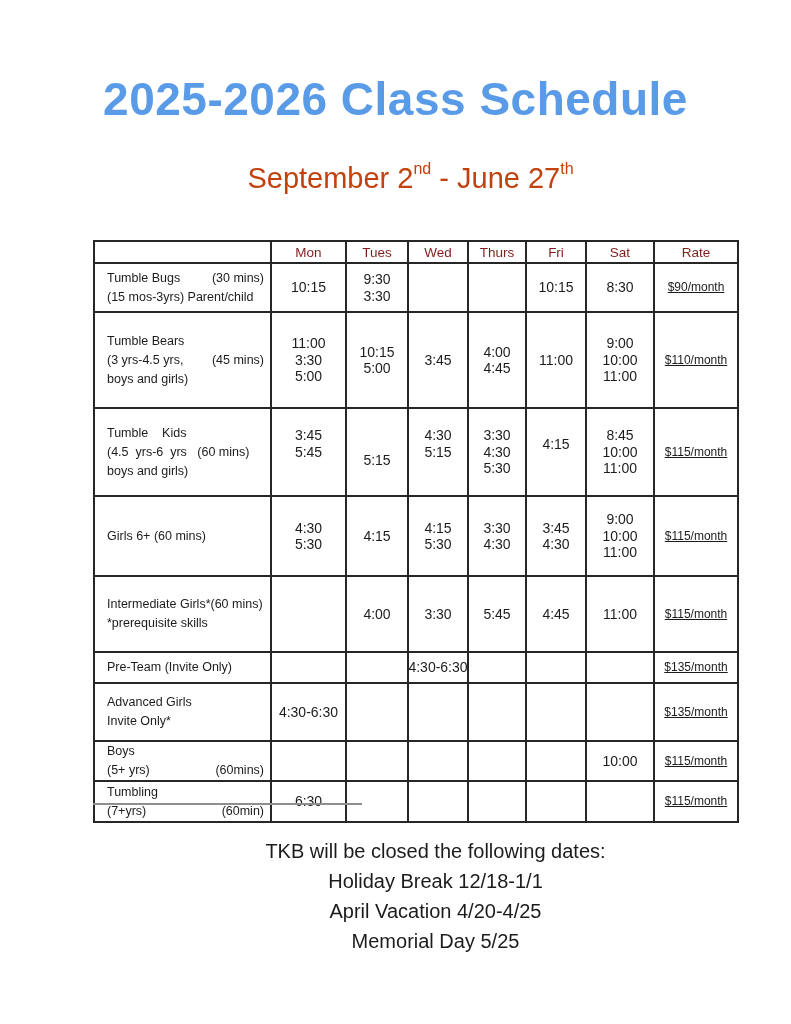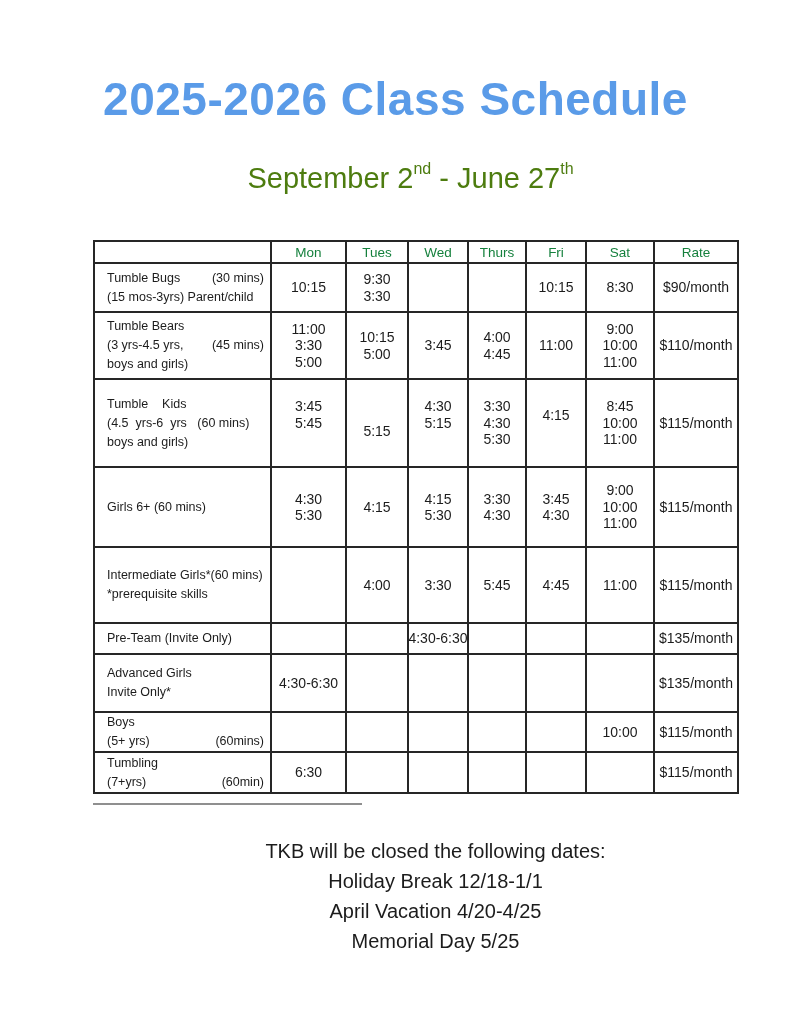--- a/index.html
+++ b/index.html
@@ -7,47 +7,47 @@
     position:relative; width:791px; height:1024px; background:#ffffff;
     font-family:"Liberation Sans", sans-serif; color:#222222; overflow:hidden;
   }
   .title {
     position:absolute; top:72px; left:0; right:0; margin:0;
     text-align:center; font-size:46px; font-weight:700; color:#5a9be8;
     letter-spacing:0.5px;
   }
   .subtitle {
     position:absolute; top:160px; left:30px; right:0;
-    text-align:center; font-size:29px; color:#4d7c0f;
+    text-align:center; font-size:29px; color:#c2410c;
   }
   .subtitle sup { font-size:16px; vertical-align:14px; }
 
   table.schedule {
     position:absolute; top:240px; left:93px; width:644px;
     border-collapse:collapse; table-layout:fixed;
   }
   table.schedule th, table.schedule td {
     border:2px solid #262626; padding:0; vertical-align:middle;
     overflow:visible;
   }
   th.day-head {
-    font-weight:400; font-size:13.5px; height:20px; color:#15803d;
+    font-weight:400; font-size:13.5px; height:20px; color:#7f1d1d;
     text-align:center;
   }
   td.label-cell {
     vertical-align:top; font-size:12.5px; line-height:19px; color:#1c1c1c;
     padding:2px 2px 2px 5px;
   }
   td.label-cell.center-v { vertical-align:middle; }
   .label-line { white-space:pre-wrap;padding-left:12px; }
   .label-line.split { display:flex; justify-content:space-between; padding-right:6px; }
   td.time-cell { text-align:center; font-size:14px; color:#1c1c1c; }
   .cell-lines { display:flex; flex-direction:column; justify-content:center; align-items:center; height:100%; }
   .cell-lines span { line-height:16.5px; white-space:nowrap; }
-  td.rate-cell { font-size:14px; }
+  td.rate-cell { font-size:12px;text-decoration:underline; }
 
   .divider {
     position:absolute; top:803px; left:93px; width:269px; height:2px;
     background:#8f8f8f;
   }
   .footer {
     position:absolute; top:836px; left:80px; right:0;
     text-align:center; font-size:20px; line-height:30px; color:#1c1c1c;
   }
 </style>
@@ -115,21 +115,21 @@
             <div class="cell-lines">
               <span>8:30</span>
             </div>
           </td>
           <td class="time-cell rate-cell">
             <div class="cell-lines">
               <span>$90/month</span>
             </div>
           </td>
         </tr>
-        <tr style="height: 67px;">
+        <tr style="height: 96px;">
           <td class="label-cell">
             <div class="label-line">Tumble Bears</div>
             <div class="label-line split"><span>(3 yrs-4.5 yrs,</span><span>(45 mins)</span></div>
             <div class="label-line">boys and girls)</div>
           </td>
           <td class="time-cell">
             <div class="cell-lines">
               <span>11:00</span>
               <span>3:30</span>
               <span>5:00</span>

